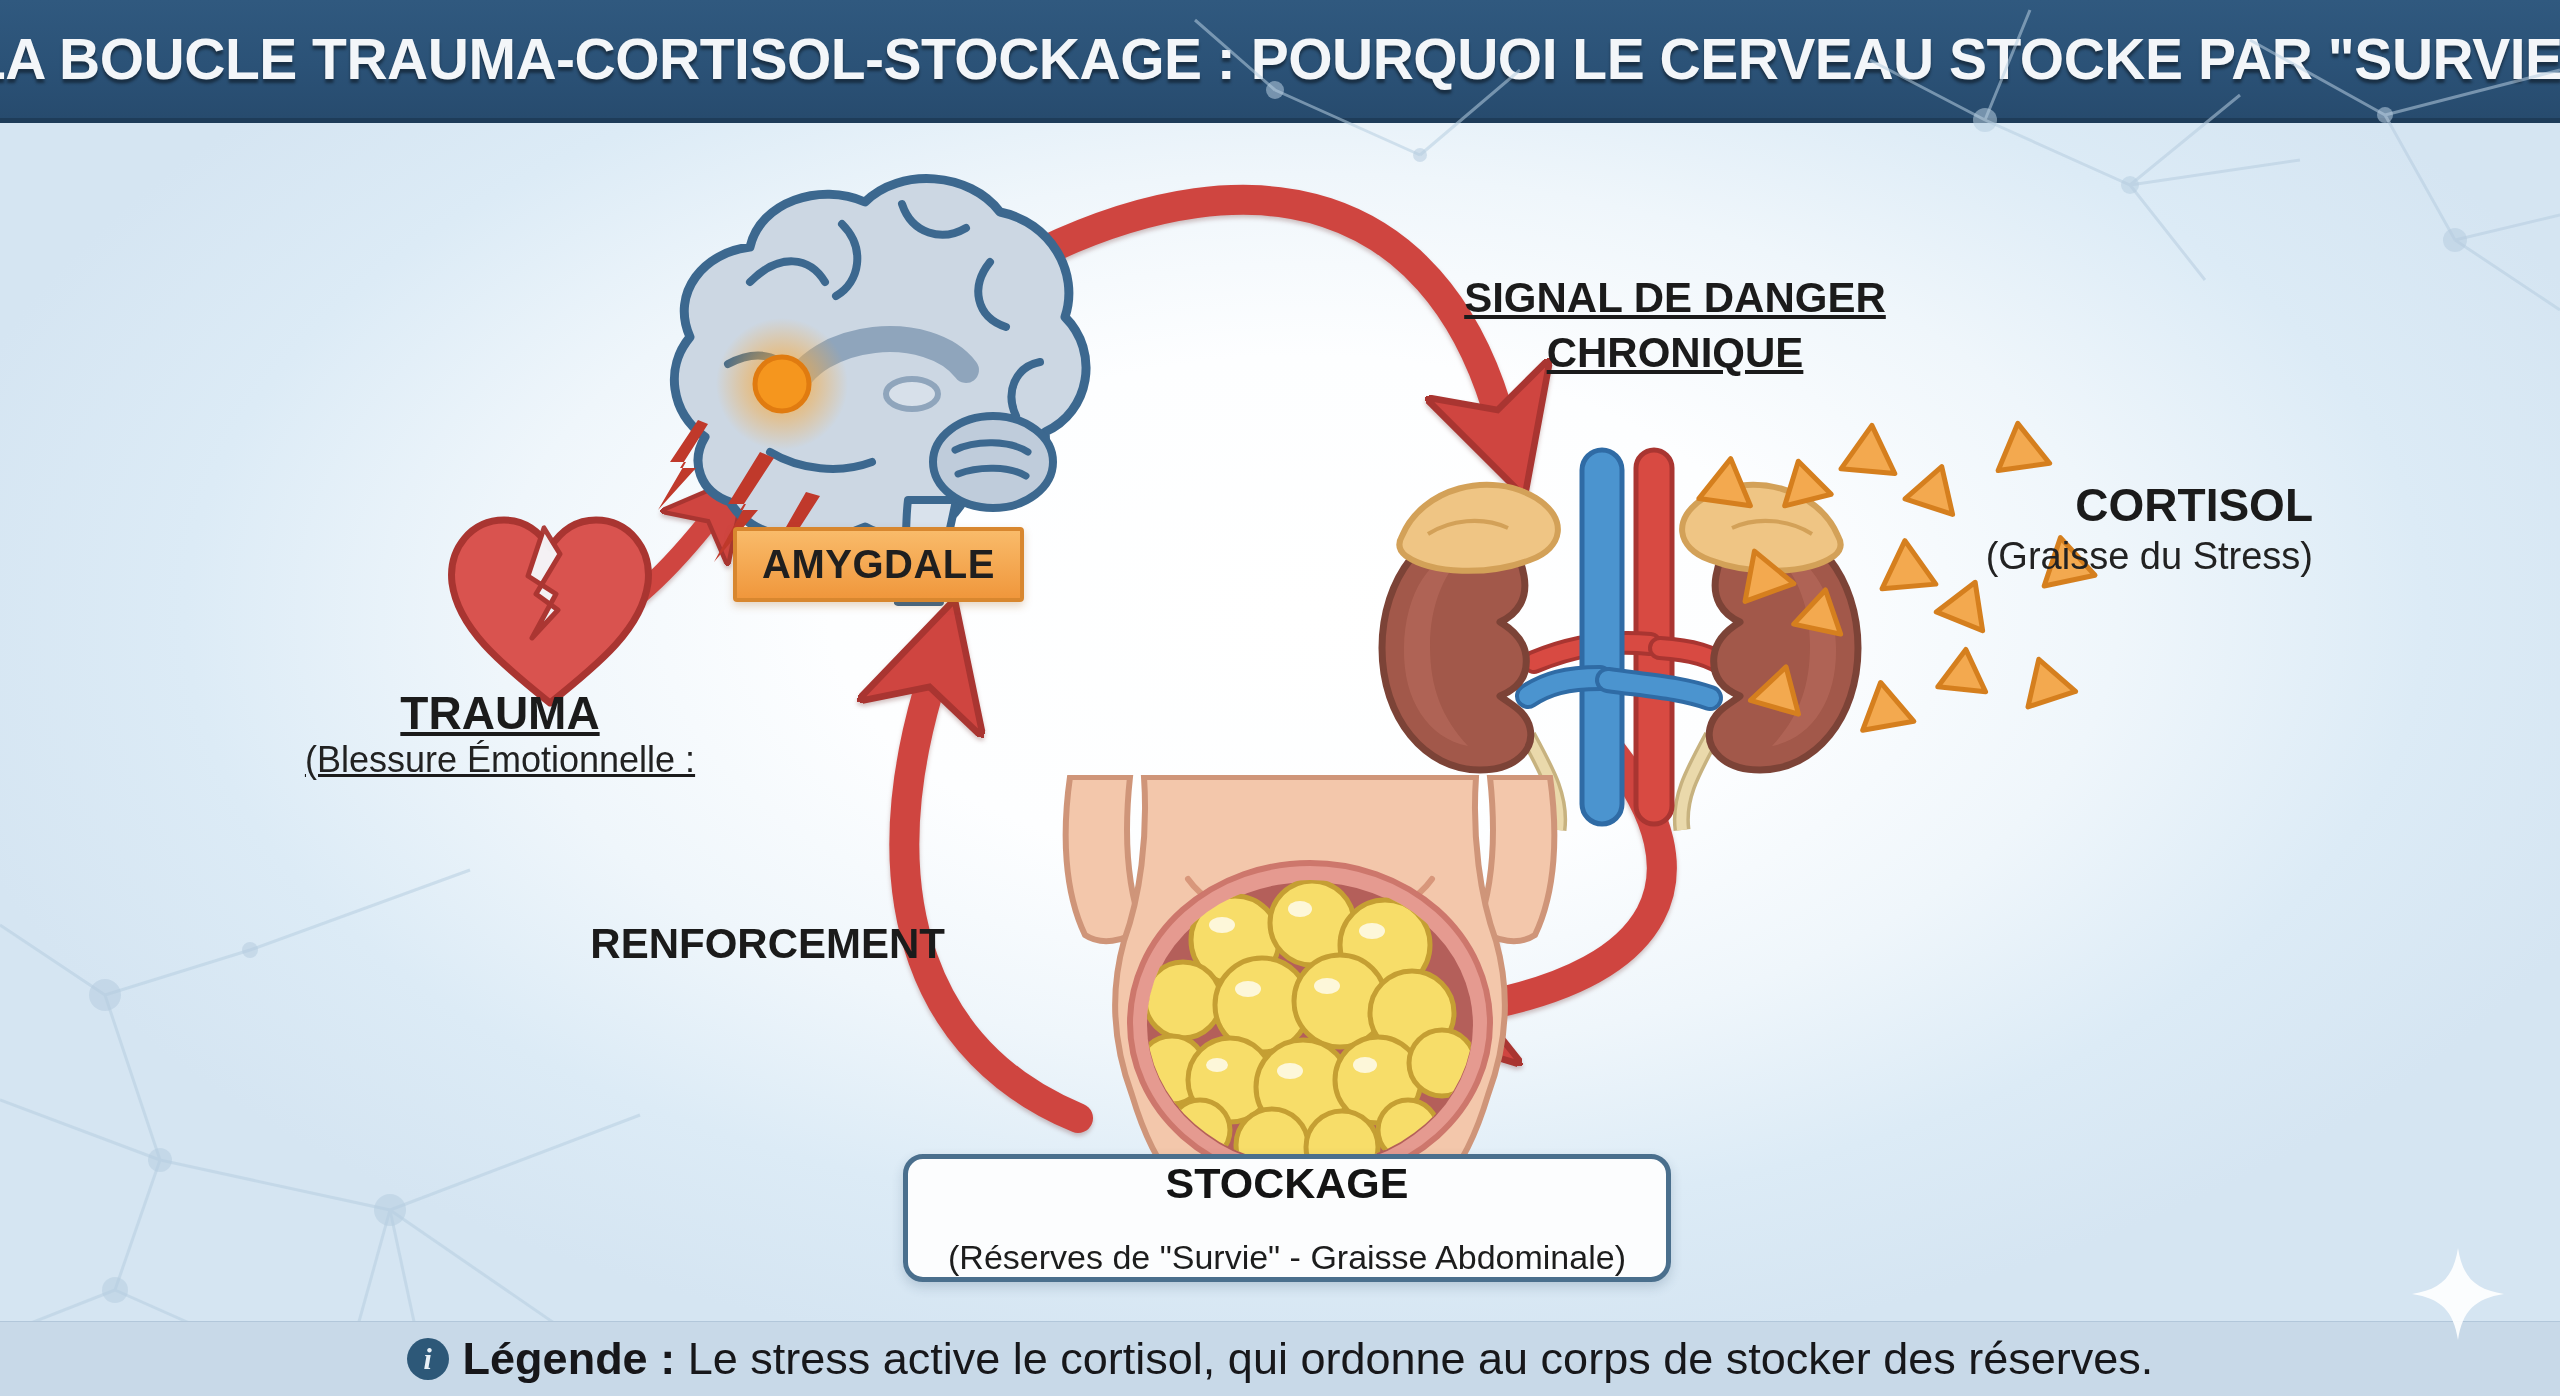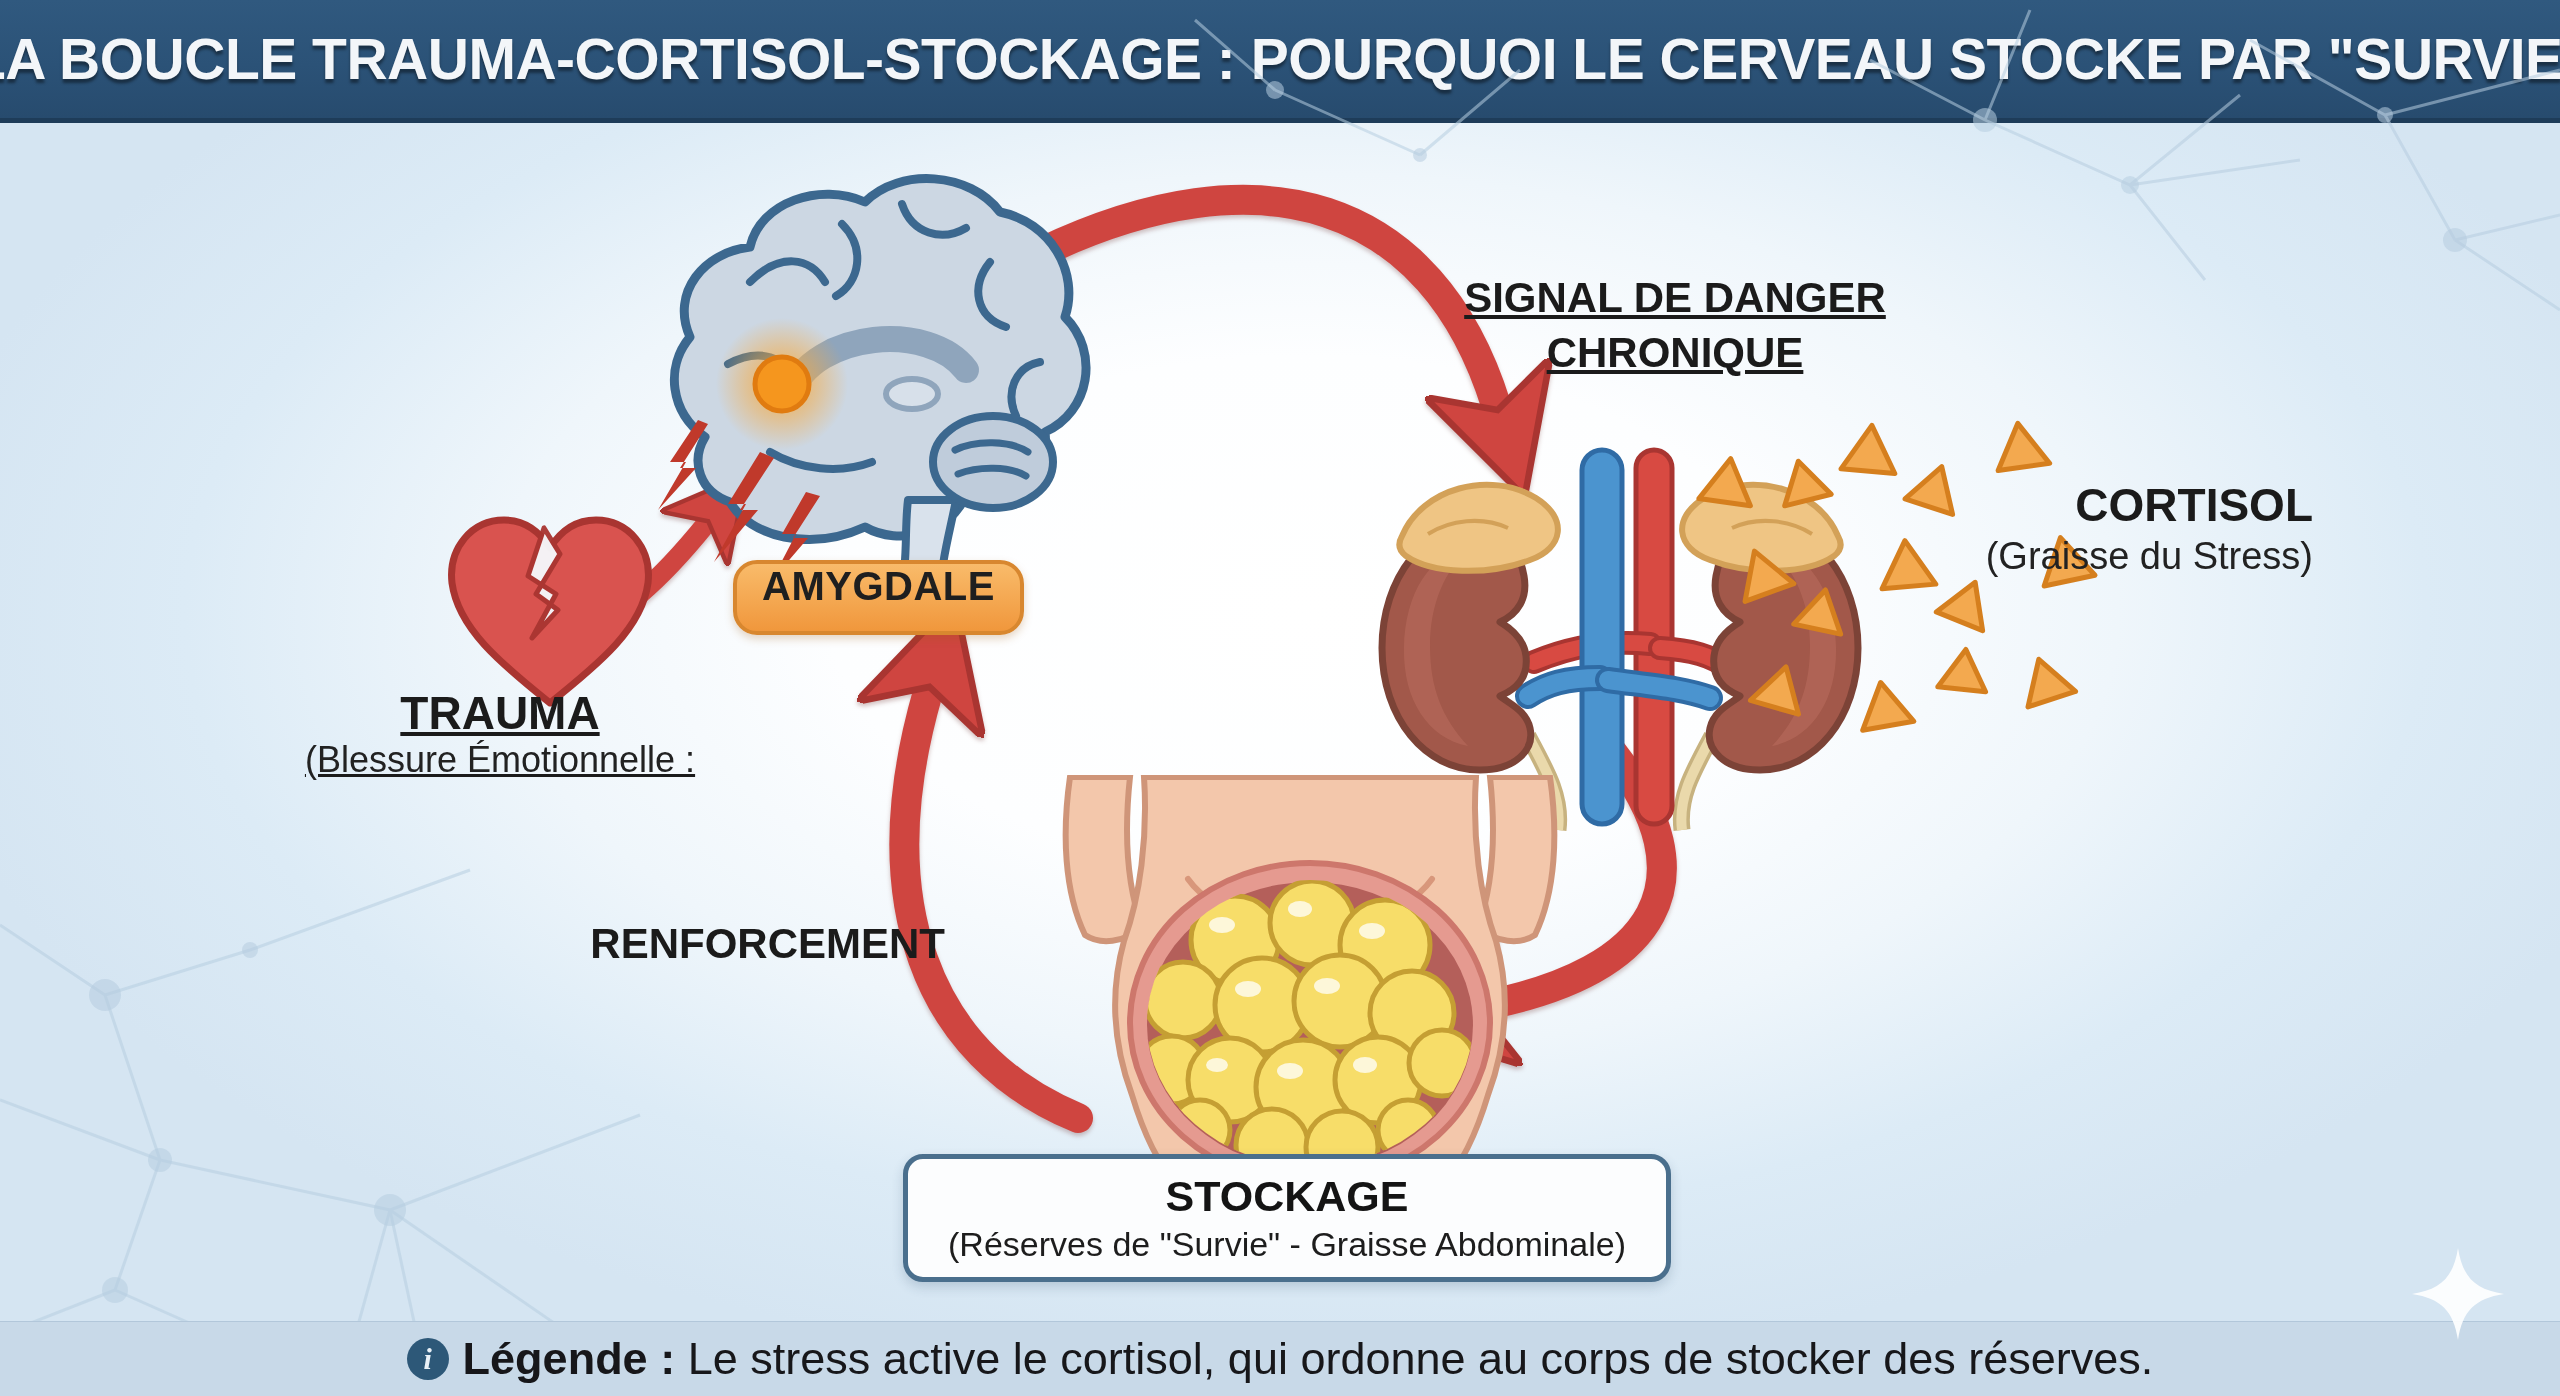--- a/index.html
+++ b/index.html
@@ -35,32 +35,31 @@
   .cortisol{left:1893px;top:480px;width:420px;text-align:right;}
   .cortisol .big{font-size:46px;line-height:1.1;}
   .cortisol .sub{font-size:38px;color:#222;margin-top:4px;}
   
   .renf{left:555px;top:898px;width:390px;font-size:42px;font-weight:700;line-height:1.3;}
   
   .pill{
     position:absolute;left:733px;top:527px;width:283px;height:67px;z-index:6;
     background:linear-gradient(180deg,#f9bb6a 0%,#f3a04а 45%,#f0973c 100%);
     background:linear-gradient(180deg,#f9bb6a 0%,#f0973c 100%);
-    border:4px solid #d8872f;border-radius:24px;
-    display:flex;justify-content:center;
+    border:4px solid #d8872f;border-radius:4px;
+    display:flex;align-items:center;justify-content:center;
     box-shadow:0 4px 8px rgba(160,90,20,.25);
-    margin-top:33px;
   }
   .pill span{font-size:40px;font-weight:700;color:#1f1f1f;letter-spacing:.5px;}
   
   .stockbox{
     position:absolute;left:903px;top:1154px;width:758px;height:118px;z-index:6;
     background:#fcfdfe;border:5px solid #4a6f8d;border-radius:20px;
     box-shadow:0 5px 12px rgba(40,70,100,.20);
-    display:flex;flex-direction:column;align-items:center;justify-content:center;gap:4px;
+    display:flex;flex-direction:column;align-items:center;justify-content:space-between;gap:4px;
   }
   .stockbox .big{font-size:43px;font-weight:700;color:#141414;}
   .stockbox .sub{font-size:34px;color:#1d1d1d;}
   
   .legendbar{
     position:absolute;left:0;bottom:0;width:100%;height:74px;z-index:5;
     background:#c8d9e8;border-top:1px solid #b2c7da;
     display:flex;align-items:center;justify-content:center;gap:14px;
   }
   .infoicon{

